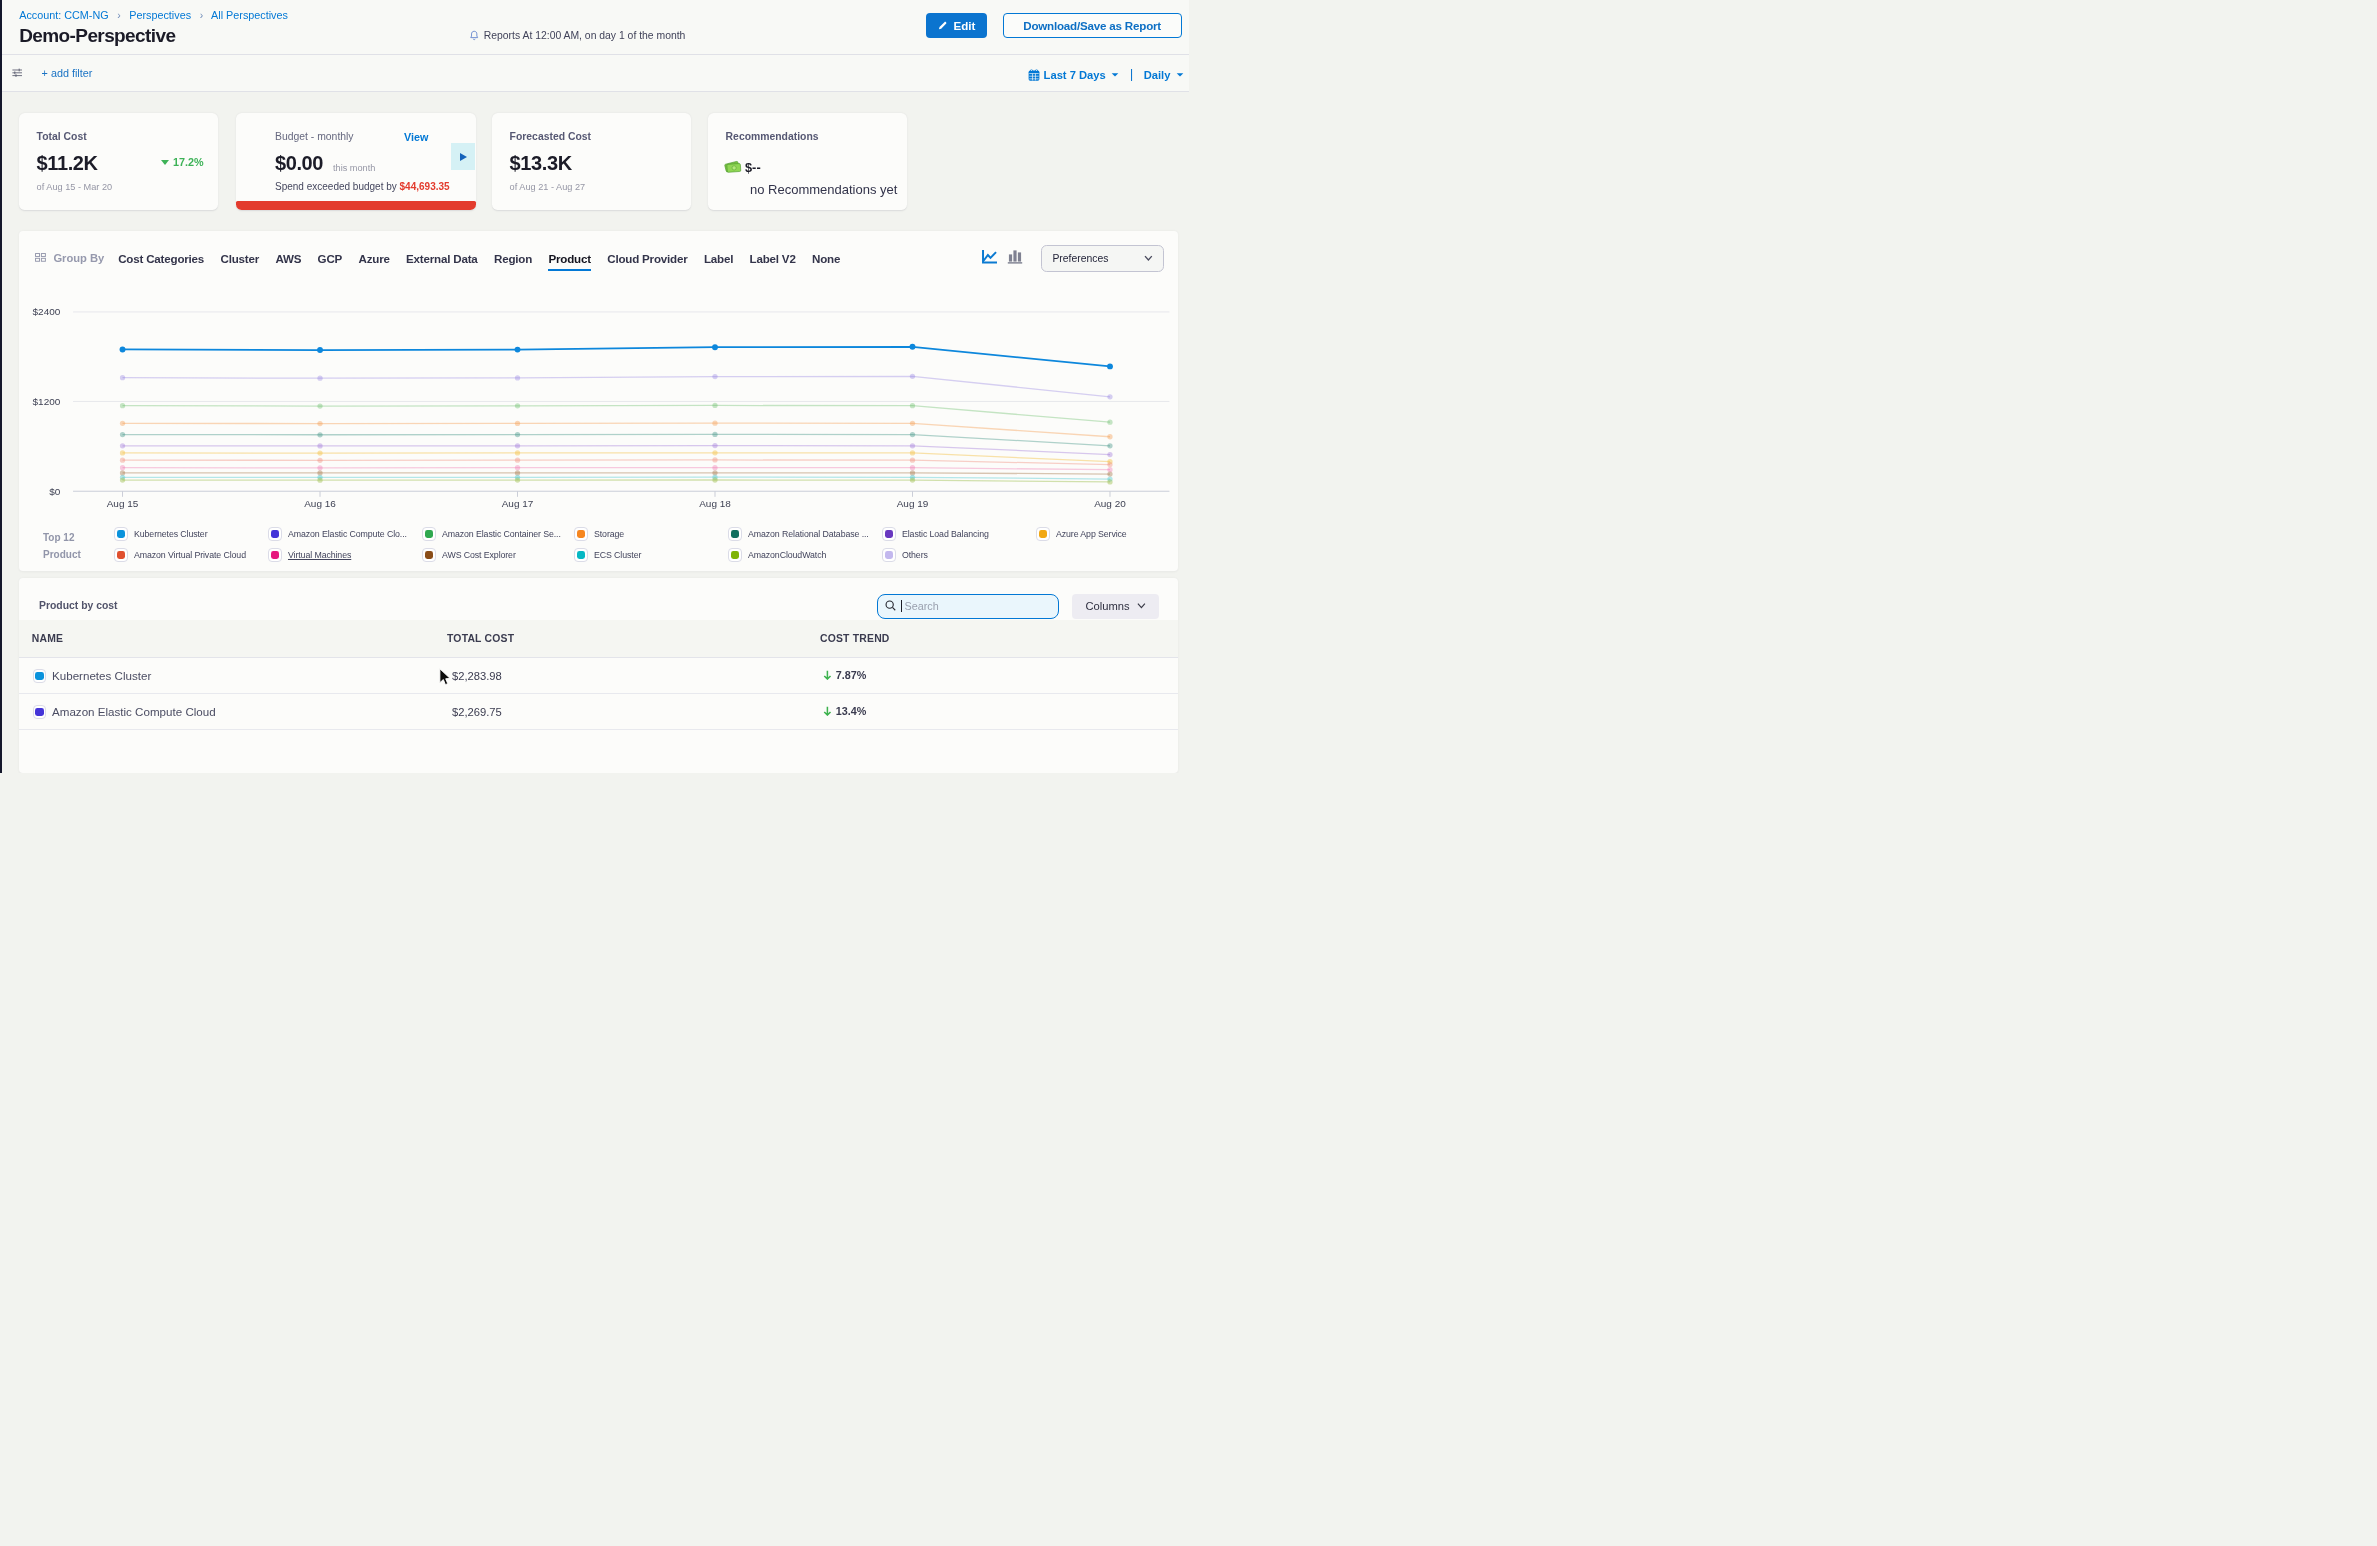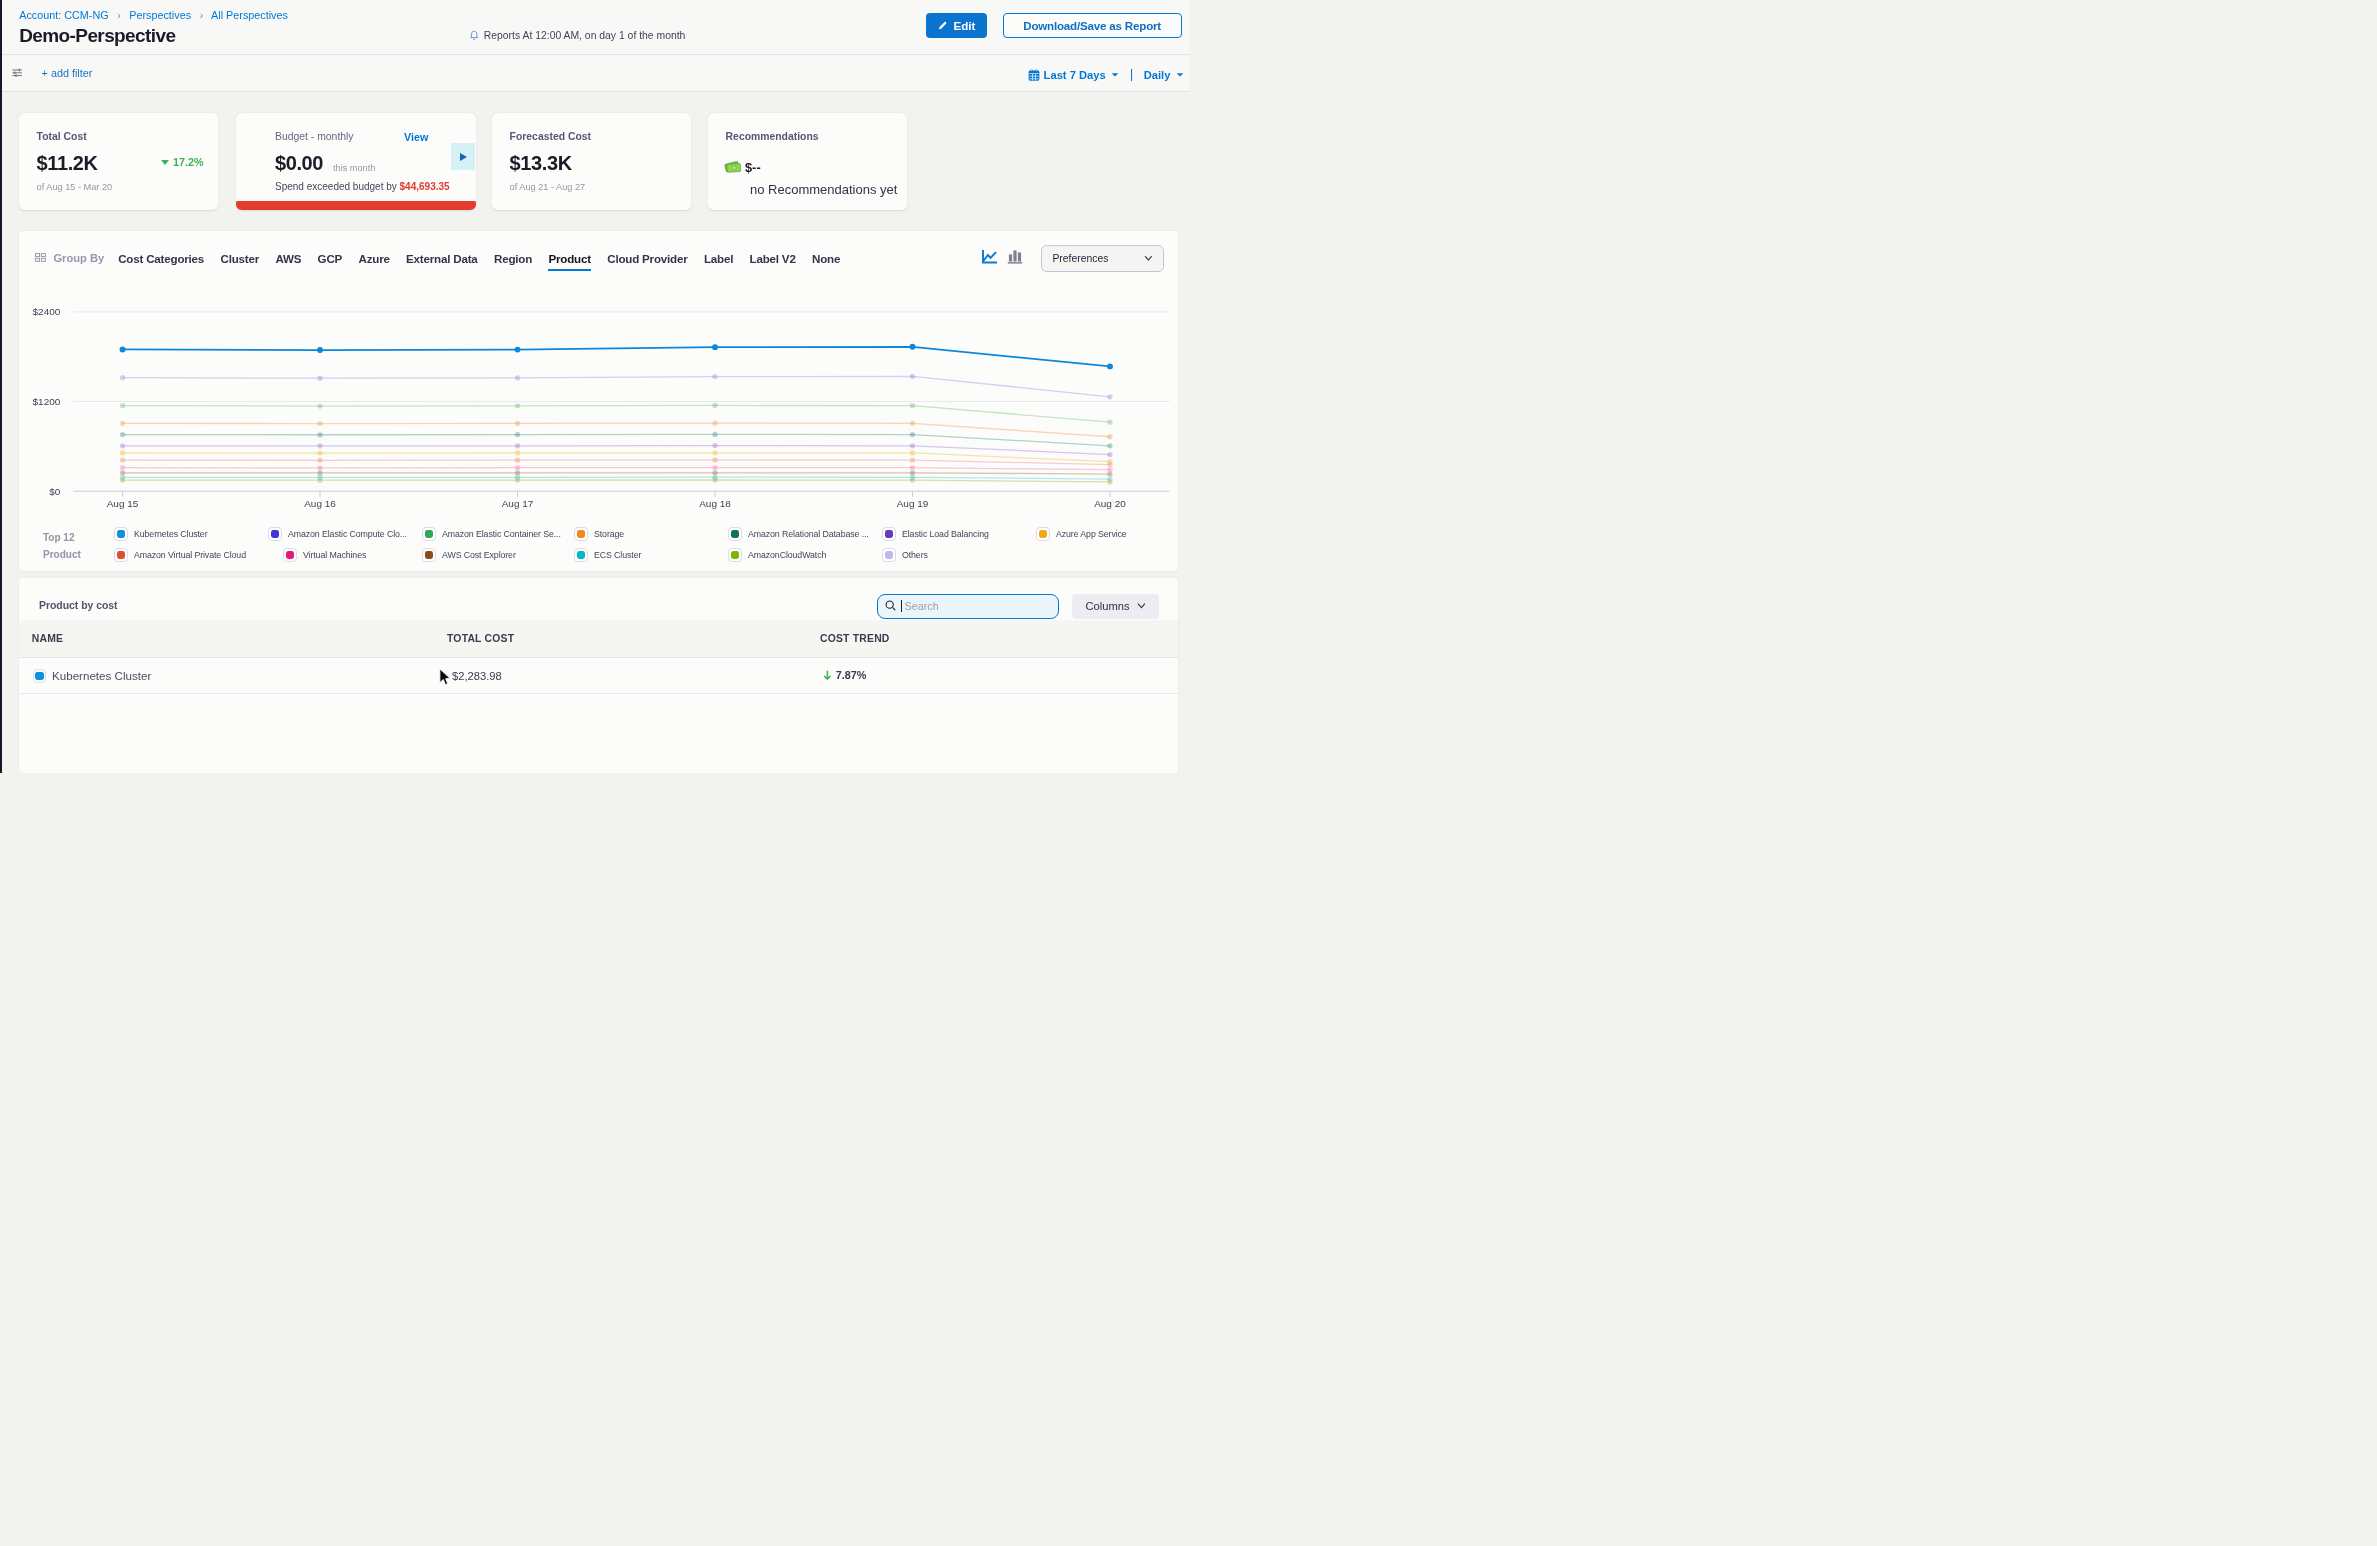--- a/index.html
+++ b/index.html
@@ -367,21 +367,21 @@
         <i style="background:#f1a814;"></i>
       </span>
       <span>Azure App Service</span>
     </div>
   <div class="leg-item" style="left:95px;top:317px;">
       <span class="sw">
         <i style="background:#e0502f;"></i>
       </span>
       <span>Amazon Virtual Private Cloud</span>
     </div>
-  <div class="leg-item" style="left:264px;top:317px;">
+  <div class="leg-item" style="left:249px;top:317px;text-decoration:underline;">
       <span class="sw">
         <i style="background:#e6187e;"></i>
       </span>
       <span>Virtual Machines</span>
     </div>
   <div class="leg-item" style="left:403px;top:317px;">
       <span class="sw">
         <i style="background:#8a4d18;"></i>
       </span>
       <span>AWS Cost Explorer</span>
@@ -429,18 +429,28 @@
   <div class="trow" style="top:80px;">
     <span class="sw">
         <i style="background:#0a93dc;"></i>
       </span>
     <span class="nm">Kubernetes Cluster</span>
     <span class="cost">$2,283.98</span>
     <span class="ctrend"><svg width="8.8" height="10.4" viewBox="0 0 11 13" style="margin-right:1.6px;">
           <path d="M5.5 1 L5.5 11 M1.6 7.4 L5.5 11.3 L9.4 7.4" fill="none" stroke="#3db24e" stroke-width="1.9"></path>
         </svg>7.87%</span>
   </div>
+  <div class="trow" style="top:116px;">
+    <span class="sw">
+        <i style="background:#4434d8;"></i>
+      </span>
+    <span class="nm">Amazon Elastic Compute Cloud</span>
+    <span class="cost">$2,269.75</span>
+    <span class="ctrend"><svg width="8.8" height="10.4" viewBox="0 0 11 13" style="margin-right:1.6px;">
+          <path d="M5.5 1 L5.5 11 M1.6 7.4 L5.5 11.3 L9.4 7.4" fill="none" stroke="#3db24e" stroke-width="1.9"></path>
+        </svg>13.4%</span>
+  </div>
 </div>
 
 <svg style="position:absolute;left:439px;top:668px;z-index:99;" width="13.6" height="19" viewBox="0 0 17 24">
     <path d="M1 1 L1 18.5 L5.4 14.6 L8 21 L11 19.8 L8.4 13.6 L14 13.2 Z" fill="#0b0b0b" stroke="#fff" stroke-width="1.2"></path>
   </svg>
 
 
 </body></html>

